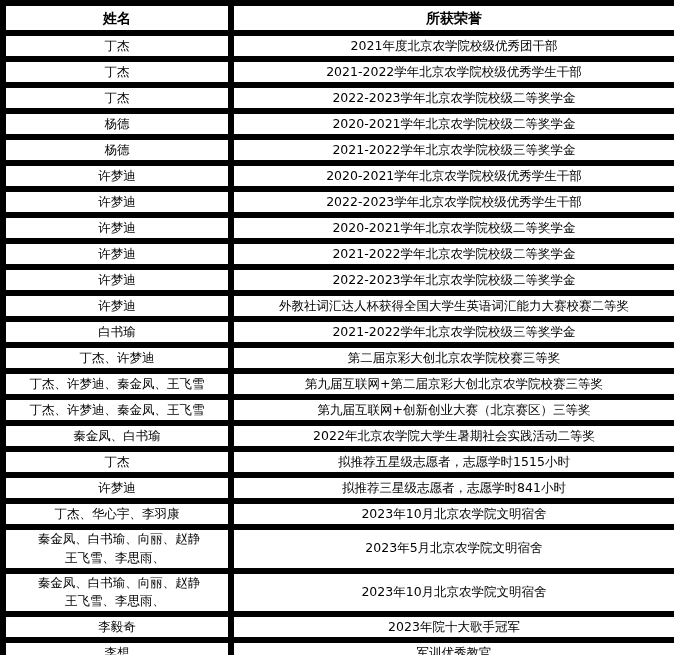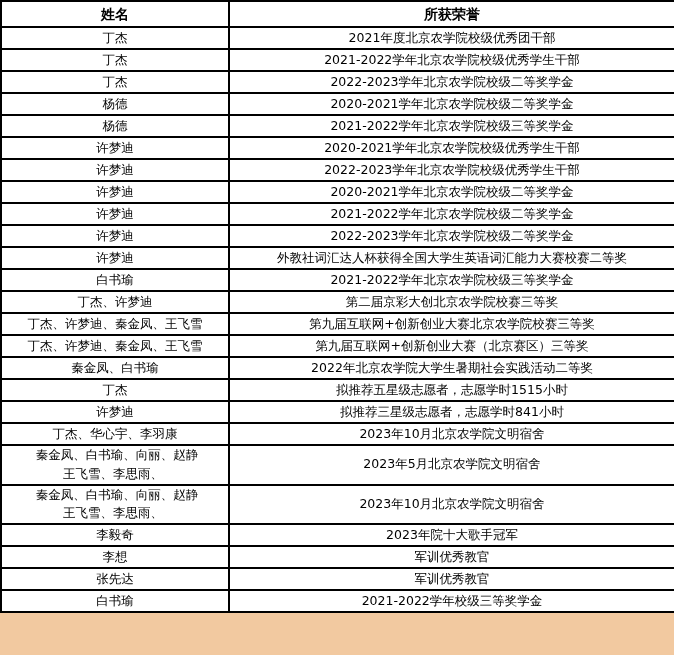--- a/index.html
+++ b/index.html
@@ -16,21 +16,21 @@
     overflow: hidden;
     position: relative;
   }
   table.honors {
     border-collapse: collapse;
     width: 674px;
     table-layout: fixed;
     background: #ffffff;
   }
   table.honors th, table.honors td {
-    border: 2px solid #000000;
+    border: 6px solid #000000;
     padding: 0;
     text-align: center;
     vertical-align: middle;
     color: #000000;
     font-size: 12.5px;
     line-height: 1.35;
   }
   table.honors th {
     font-weight: bold;
     font-size: 14px;
@@ -112,21 +112,21 @@
         <tr>
           <td><span class="cell-inner">白书瑜</span></td>
           <td><span class="cell-inner">2021-2022学年北京农学院校级三等奖学金</span></td>
         </tr>
         <tr>
           <td><span class="cell-inner">丁杰、许梦迪</span></td>
           <td><span class="cell-inner">第二届京彩大创北京农学院校赛三等奖</span></td>
         </tr>
         <tr class="tall">
           <td><span class="cell-inner">丁杰、许梦迪、秦金凤、王飞雪</span></td>
-          <td><span class="cell-inner">第九届互联网+创新创业大赛北京农学院校赛三等奖</span></td>
+          <td><span class="cell-inner">第九届互联网+第二届京彩大创北京农学院校赛三等奖</span></td>
         </tr>
         <tr class="tall">
           <td><span class="cell-inner">丁杰、许梦迪、秦金凤、王飞雪</span></td>
           <td><span class="cell-inner">第九届互联网+创新创业大赛（北京赛区）三等奖</span></td>
         </tr>
         <tr>
           <td><span class="cell-inner">秦金凤、白书瑜</span></td>
           <td><span class="cell-inner">2022年北京农学院大学生暑期社会实践活动二等奖</span></td>
         </tr>
         <tr>

